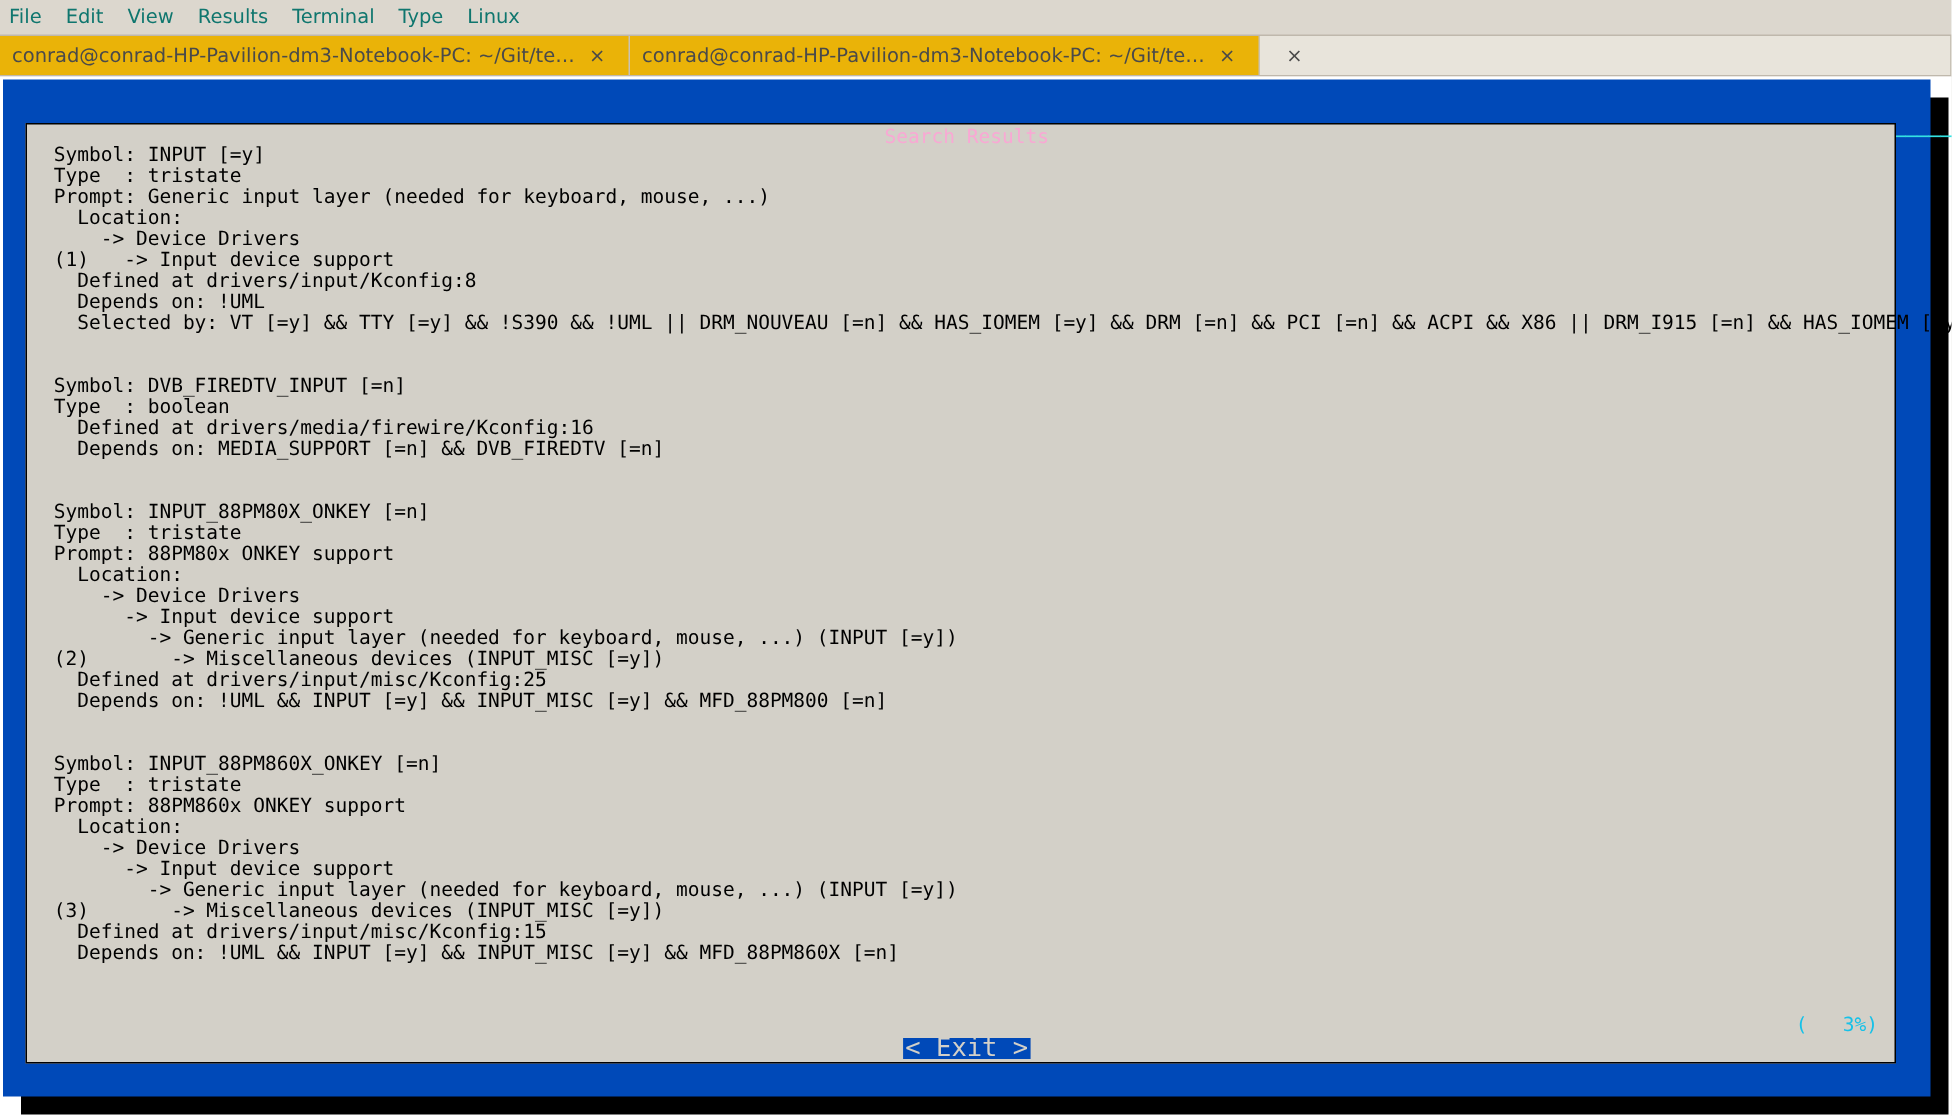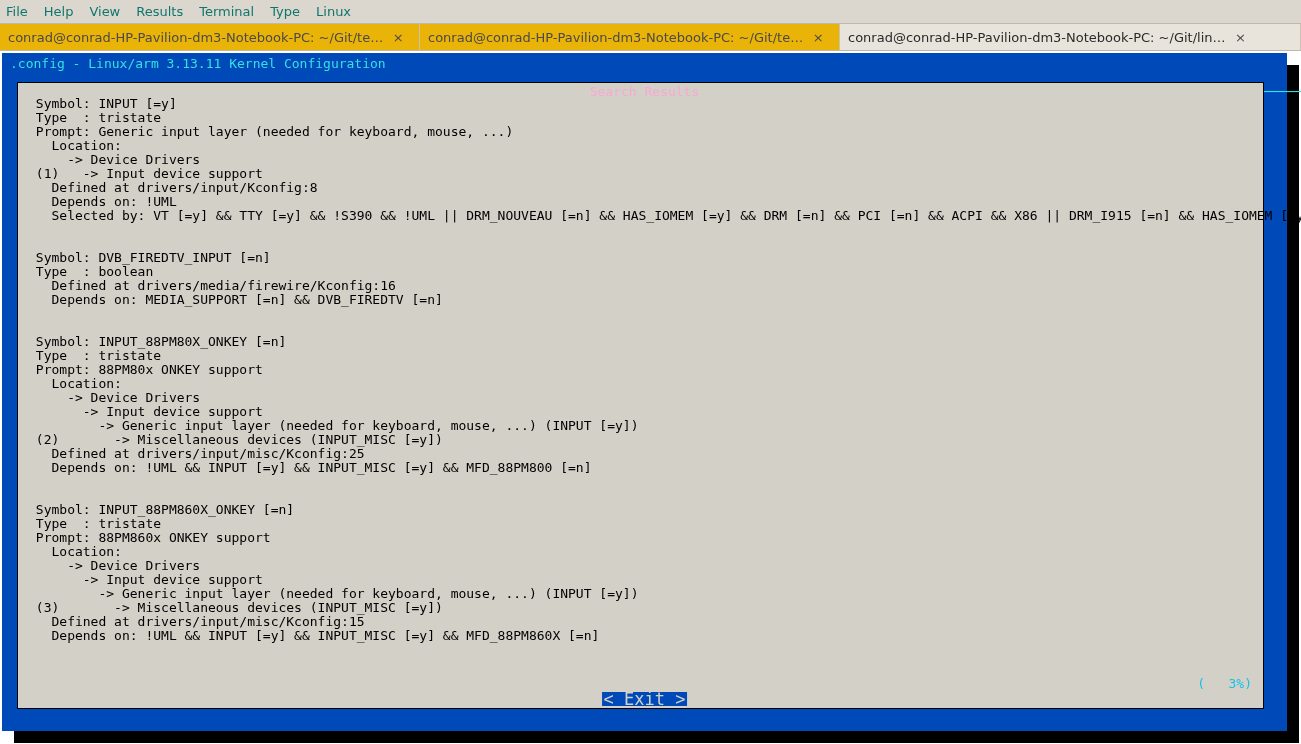--- a/index.html
+++ b/index.html
@@ -123,48 +123,46 @@
     font-size: 17px;
     padding: 0 2px;
     white-space: pre;
   }
 </style>
 </head>
 <body>
 
 <div class="menubar" id="menubar">
     <span class="menu-item">File</span>
-    <span class="menu-item">Help</span>
+    <span class="menu-item">Edit</span>
     <span class="menu-item">View</span>
     <span class="menu-item">Results</span>
     <span class="menu-item">Terminal</span>
     <span class="menu-item">Type</span>
     <span class="menu-item">Linux</span>
   </div>
 
 <div class="tabbar" id="tabbar">
     <div class="tab" style="width: 420px;">
       <span class="label">conrad@conrad-HP-Pavilion-dm3-Notebook-PC: ~/Git/te…</span>
       <span class="close">×</span>
     </div>
     <div class="tab" style="width: 420px;">
       <span class="label">conrad@conrad-HP-Pavilion-dm3-Notebook-PC: ~/Git/te…</span>
       <span class="close">×</span>
     </div>
     <div class="tab active" style="width: 461px;">
-      <span class="label">conrad@conrad-HP-Pavilion-dm3-Notebook-PC: ~/Git/lin…</span>
       <span class="close">×</span>
     </div>
   </div>
 
 <div class="terminal-area">
   <div class="terminal">
     <div class="blue-frame-shadow"></div>
     <div class="blue-frame">
-      <div class="header-line">.config - Linux/arm 3.13.11 Kernel Configuration</div>
       <div class="subheader-line">
         <span>&gt; Search (CONFIG_INPUT)</span><span class="subheader-dash"> ───────────────────────────────────────────────────────────────────────────────────────────────────────────────────────────────────────────────────────────────</span>
       </div>
       <div class="inner-box"></div>
       <div class="inner-title">Search Results</div>
       <div class="content"> Symbol: INPUT [=y]
  Type  : tristate
  Prompt: Generic input layer (needed for keyboard, mouse, ...)
    Location:
      -&gt; Device Drivers

